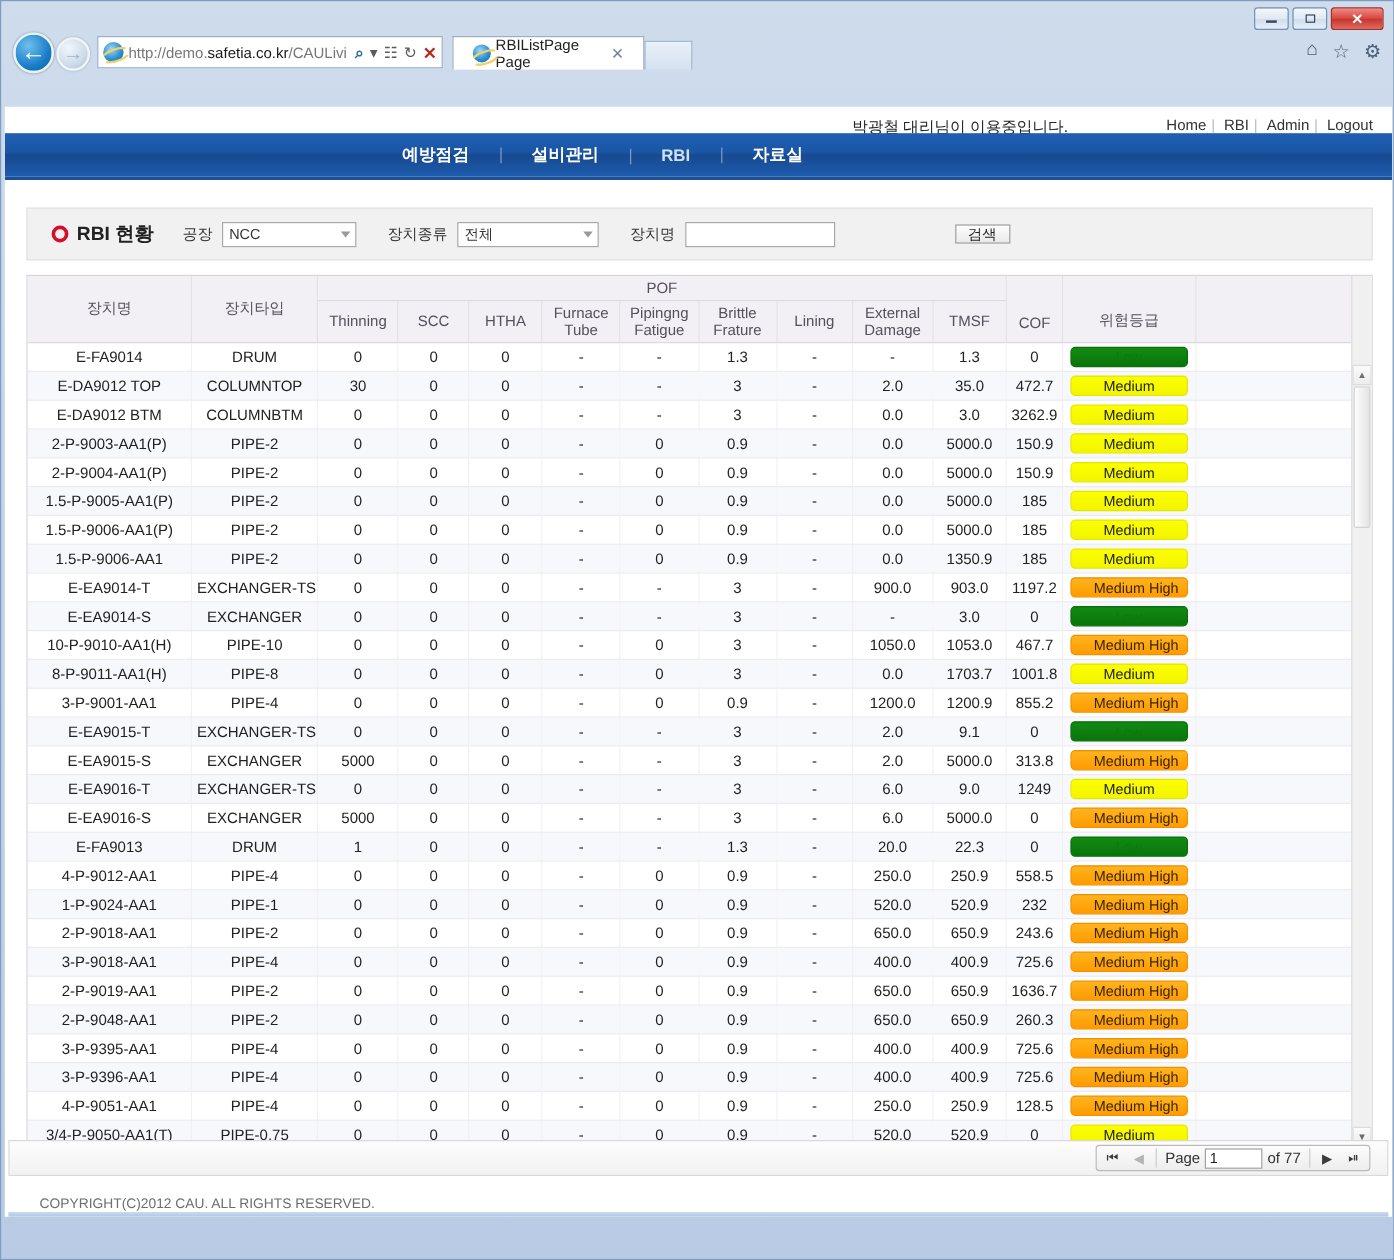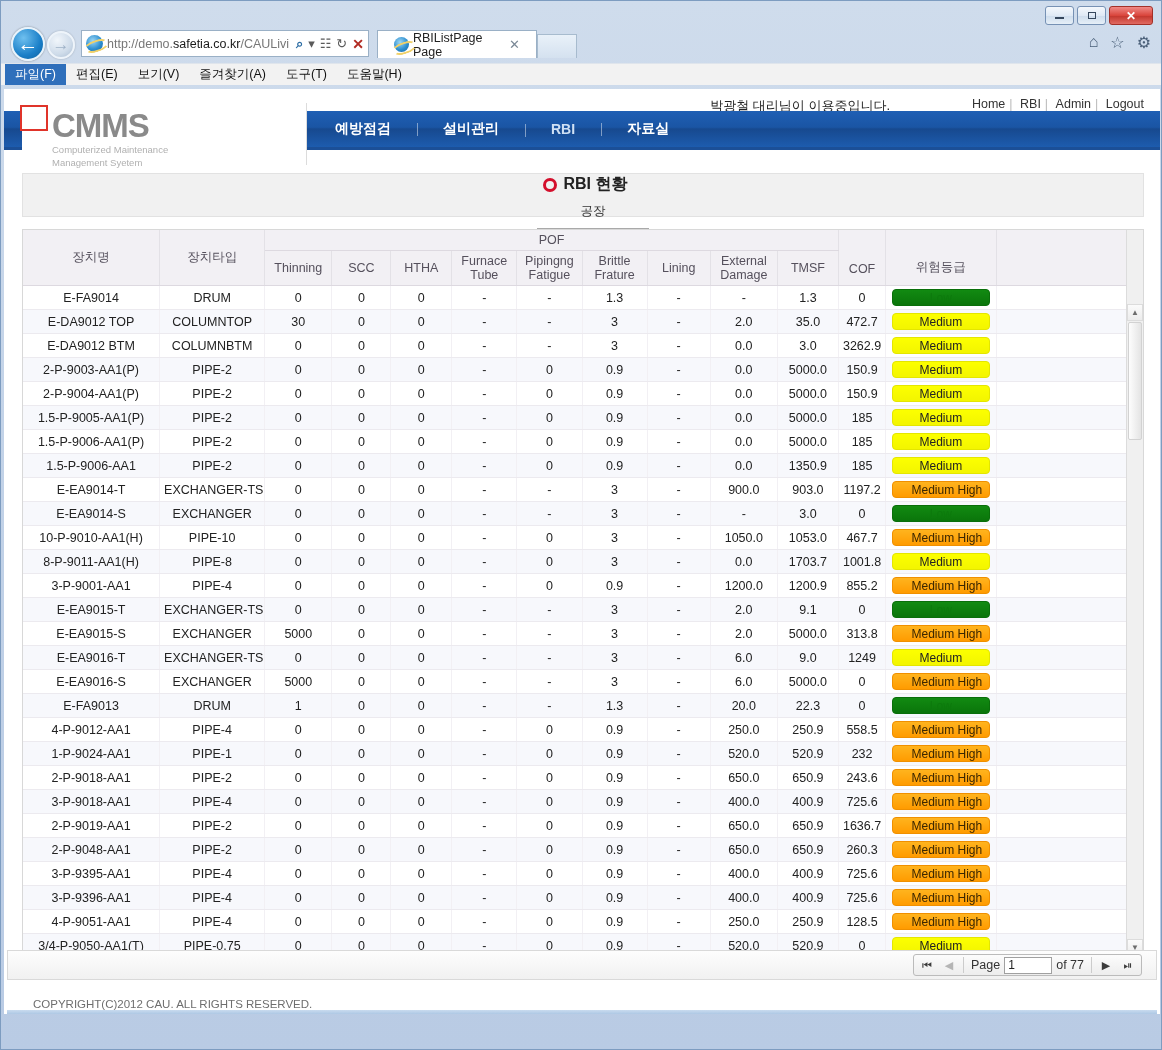--- a/index.html
+++ b/index.html
@@ -188,21 +188,20 @@
   }
 
   .content-wrap {
     position: absolute; left: 18px; top: 84px;
     width: 1122px;
   }
   .filter-bar {
     height: 44px; background: #f1f1f1; border: 1px solid #e2e2e2;
     display: flex; align-items: center; padding-left: 20px;
     gap: 8px;
-    flex-direction: column;
   }
   .filter-title {
     font-size: 16px; font-weight: bold; color: #222;
     display: flex; align-items: center; gap: 7px; margin-right: 16px;
   }
   .ring {
     width: 14px; height: 14px; border: 3px solid #d40f2c; border-radius: 50%;
     display: inline-block;
   }
   .filter-label { font-size: 12.5px; color: #333; }
@@ -377,58 +376,40 @@
       <div class="newtab"></div>
     </div>
 
     <div class="toolbar-icons">
       <span>⌂</span>
       <span>☆</span>
       <span>⚙</span>
     </div>
   </div>
 
-  <div class="menubar">
-    <div class="mi active">파일(F)</div>
-    <div class="mi">편집(E)</div>
-    <div class="mi">보기(V)</div>
-    <div class="mi">즐겨찾기(A)</div>
-    <div class="mi">도구(T)</div>
-    <div class="mi">도움말(H)</div>
-  </div>
 
   <div class="viewport">
 
     <div class="page-head">
       <div class="user-note">박광철 대리님이 이용중입니다.</div>
       <div class="utility-links">
         <span>Home</span><span class="sep">|</span>
         <span>RBI</span><span class="sep">|</span>
         <span>Admin</span><span class="sep">|</span>
         <span>Logout</span>
       </div>
 
       <div class="navbar-blue">
         <div class="nav-item">예방점검</div>
         <div class="nav-item">설비관리</div>
         <div class="nav-item active">RBI</div>
         <div class="nav-item">자료실</div>
       </div>
       <div class="blue-underline"></div>
 
-      <div class="logo-block">
-        <div class="cau-mark">
-          <span class="cau-box"></span>
-        </div>
-        <div class="cmms-text">
-          <div class="cmms-title">CMMS</div>
-          <div class="cmms-sub">Computerized Maintenance</div>
-          <div class="cmms-sub">Management Syetem</div>
-        </div>
-      </div>
     </div>
 
     <div class="content-wrap">
 
       <div class="filter-bar">
         <div class="filter-title">
           <span class="ring"></span>
           <span>RBI 현황</span>
         </div>
 

